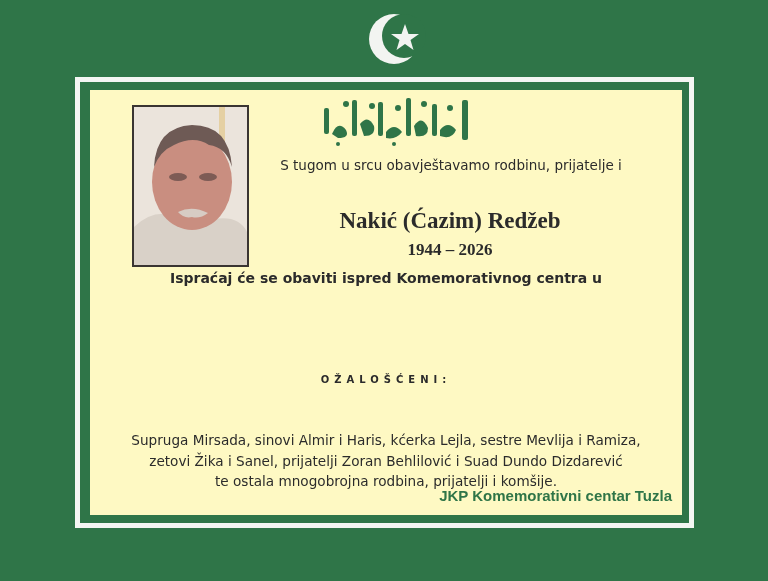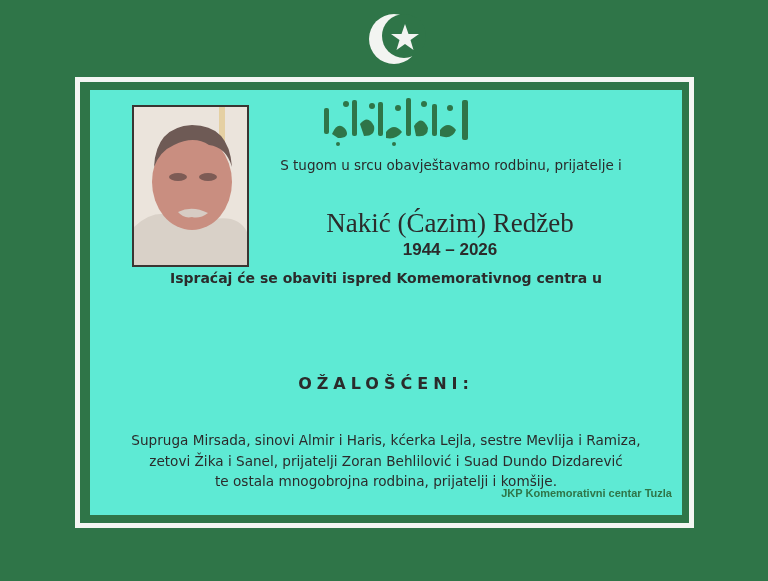--- a/index.html
+++ b/index.html
@@ -9,55 +9,55 @@
     position: relative;
     font-family: "DejaVu Sans", sans-serif;
   }
   .emblem { position: absolute; left: 364px; top: 8px; width: 64px; height: 62px; }
   .outer-frame {
     position: absolute; left: 75px; top: 77px; width: 619px; height: 451px;
     border: 5px solid #f4f6f3; box-sizing: border-box;
   }
   .panel {
     position: absolute; left: 90px; top: 90px; width: 592px; height: 425px;
-    background: #5eead4;
+    background: #fef9c3;
   }
   .photo {
     position: absolute; left: 42px; top: 15px; width: 117px; height: 162px;
     border: 2px solid #3a3532; box-sizing: border-box; overflow: hidden;
     background: linear-gradient(180deg, #ece6de 0%, #e8dcd2 100%);
   }
   .calligraphy { position: absolute; left: 226px; top: 4px; width: 164px; height: 52px; }
   .intro {
     position: absolute; left: 176px; top: 66px; width: 370px;
     text-align: center; font-size: 13.5px; line-height: 18px; color: #2b2b2b;
   }
   .name {
     position: absolute; left: 170px; top: 118px; width: 380px; text-align: center;
-    font-family: "Liberation Serif", serif; font-weight: normal; font-size: 27px; color: #2b2b2b;
+    font-family: "Liberation Serif", serif; font-weight: bold; font-size: 23px; color: #2b2b2b;
   }
   .years {
     position: absolute; left: 170px; top: 150px; width: 380px; text-align: center;
-    font-family: Liberation Sans, sans-serif; font-weight: bold; font-size: 17px; color: #2b2b2b;
+    font-family: Liberation Serif, serif; font-weight: bold; font-size: 17px; color: #2b2b2b;
   }
   .details {
     position: absolute; left: 0; top: 179px; width: 592px; text-align: center;
     font-weight: bold; font-size: 14px; line-height: 19.5px; color: #2b2b2b;
   }
   .mourners-title {
     position: absolute; left: 0; top: 284px; width: 592px; text-align: center;
-    font-weight: bold; font-size: 16px; letter-spacing: 5px; color: #2b2b2b;
+    font-weight: bold; font-size: 10px; letter-spacing: 5px; color: #2b2b2b;
   }
   .mourners {
     position: absolute; left: 0; top: 304px; width: 592px; text-align: center;
     font-size: 13.6px; line-height: 20.5px; color: #2b2b2b; margin-top: 36px;
   }
   .footer {
     position: absolute; right: 10px; top: 397px;
-    font-family: "Liberation Sans", sans-serif; font-weight: bold; font-size: 11px; color: #2f7548;
+    font-family: "Liberation Sans", sans-serif; font-weight: bold; font-size: 15px; color: #2f7548;
   }
   .line { display: block; white-space: nowrap; }
 </style>
 </head>
 <body>
 
 <svg class="emblem" viewBox="0 0 64 62">
   <circle cx="30" cy="31" r="25" fill="#f2f4f1"></circle>
   <circle cx="40" cy="28" r="22" fill="#2f7548"></circle>
   <polygon fill="#f2f4f1" points="41,16 44.5,26 55,26 46.5,32 49.5,42 41,36 32.5,42 35.5,32 27,26 37.5,26"></polygon>

